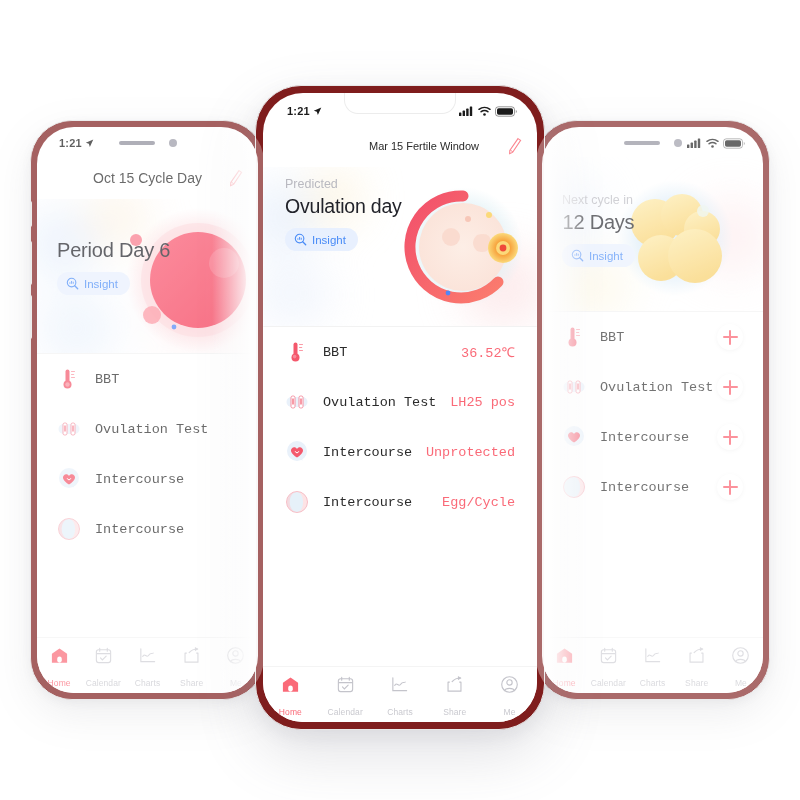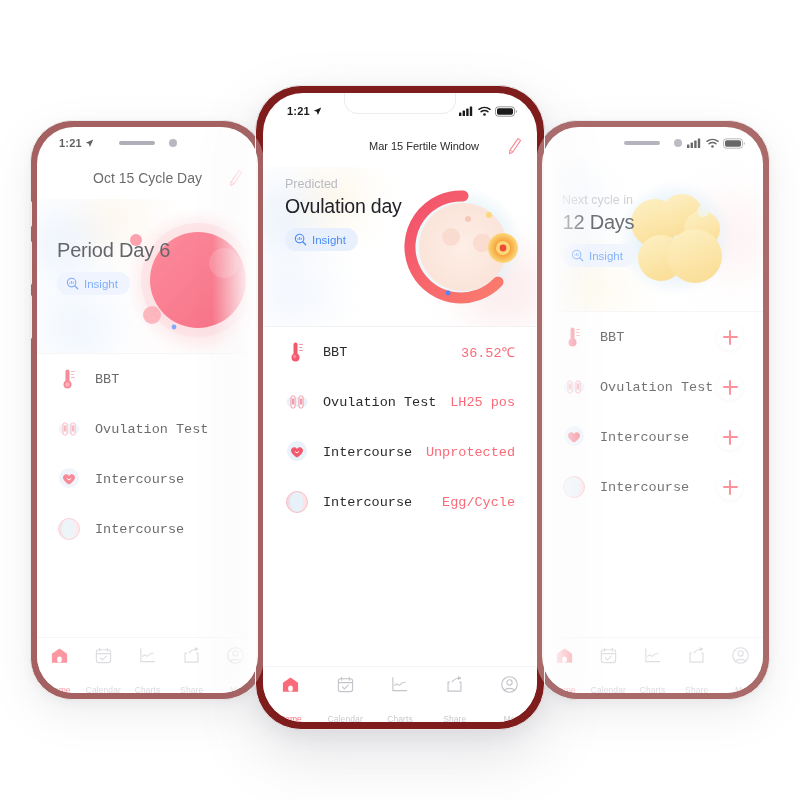--- a/index.html
+++ b/index.html
@@ -137,21 +137,21 @@
 
   
   .tabbar {
     position:absolute; bottom: 0; left:0; right:0;
     height: 56px;
     display:flex; align-items:flex-start; justify-content:space-around;
     padding-top: 8px;
     border-top: 1px solid #f4f4f4;
     background:#fff;
   }
-  .tab { display:flex; flex-direction:column; align-items:center; gap:20px; cursor:pointer; flex:1; }
+  .tab { display:flex; flex-direction:column; align-items:center; gap:13px; cursor:pointer; flex:1; }
   .tab-icon { width:19px; height:19px; display:block; }
   .tab-label { font-size: 8.5px; color:#c9c9cf; letter-spacing:0.1px; }
   .tab.active .tab-label { color:#fa6a78; }
 
   
   .dim { position:absolute; inset:0; background: rgba(255,255,255,0.30); pointer-events:none; z-index: 20; }
   .phone-right .dim { background: rgba(255,255,255,0.34); }
 
   
   .fade-right {

